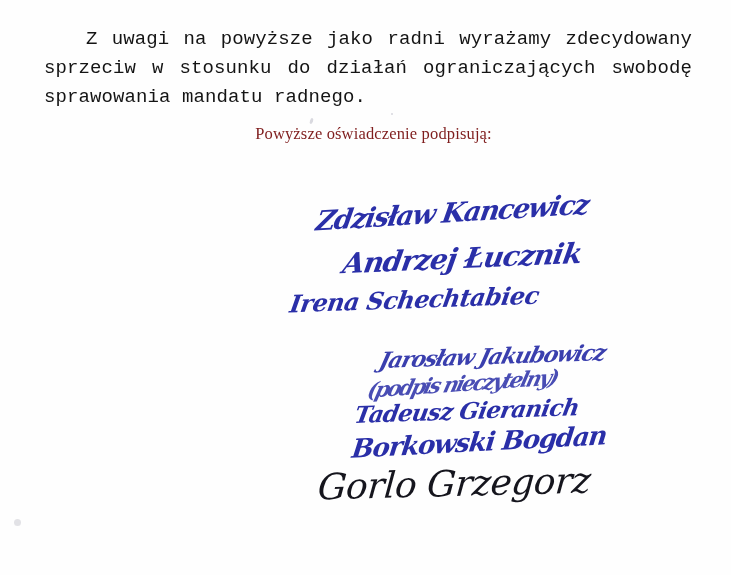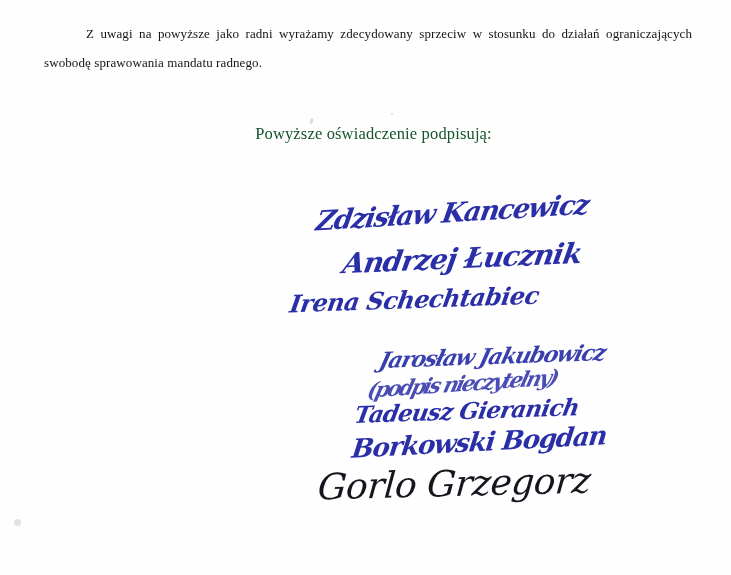--- a/index.html
+++ b/index.html
@@ -21,41 +21,42 @@
     inset: 0;
     background: #fefefe;
   }
 
   
   .paragraph {
     position: absolute;
     left: 44px;
     top: 6px;
     width: 648px;
-    font-size: 13px;
+    font-size: 19px;
     line-height: 29px;
     text-align: justify;
     text-justify: inter-word;
     color: #141414;
     letter-spacing: 0.1px;
+    font-family: Liberation Mono, monospace;
   }
   .paragraph .indent {
     display: inline-block;
     width: 42px;
   }
 
   
   .subheading {
     position: absolute;
     left: 0;
     right: 0;
     top: 124px;
     text-align: center;
     font-size: 16.5px;
-    color: #14532d;
+    color: #7f1d1d;
     letter-spacing: 0.15px;
     padding-left: 16px;
   }
 
   
   .signatures {
     position: absolute;
     left: 0;
     top: 175px;
     width: 731px;

